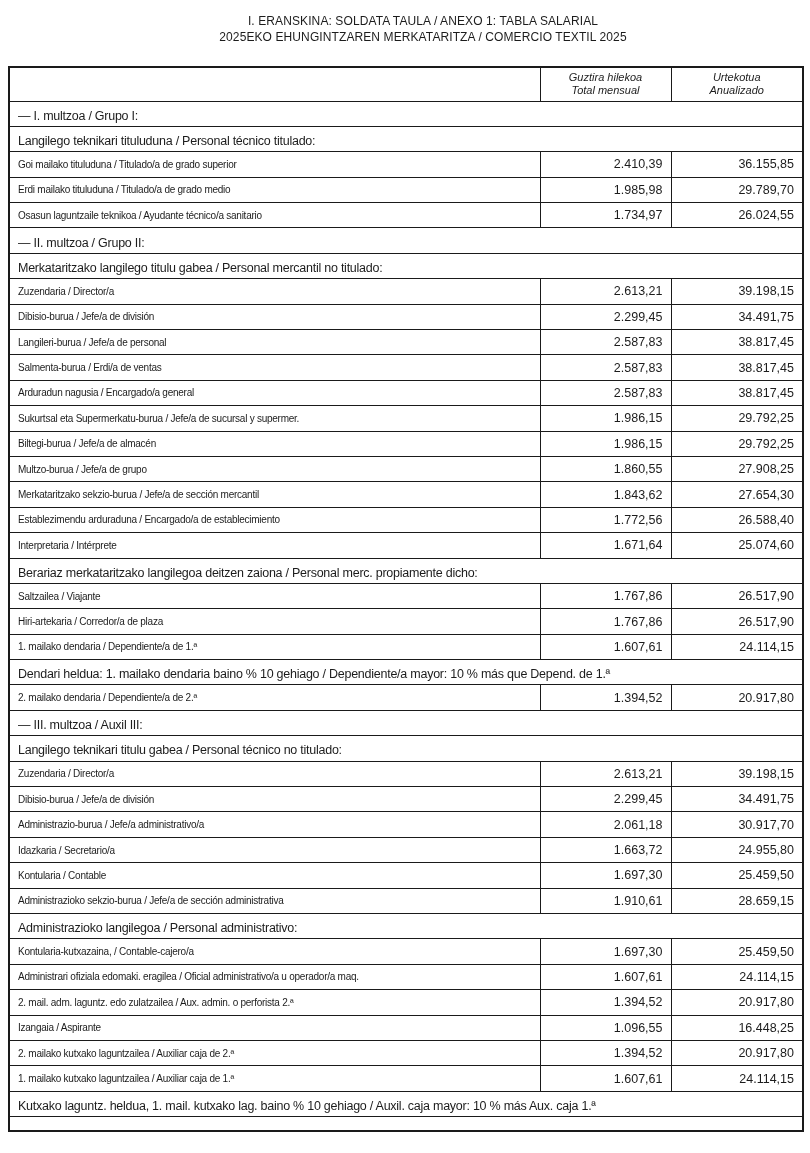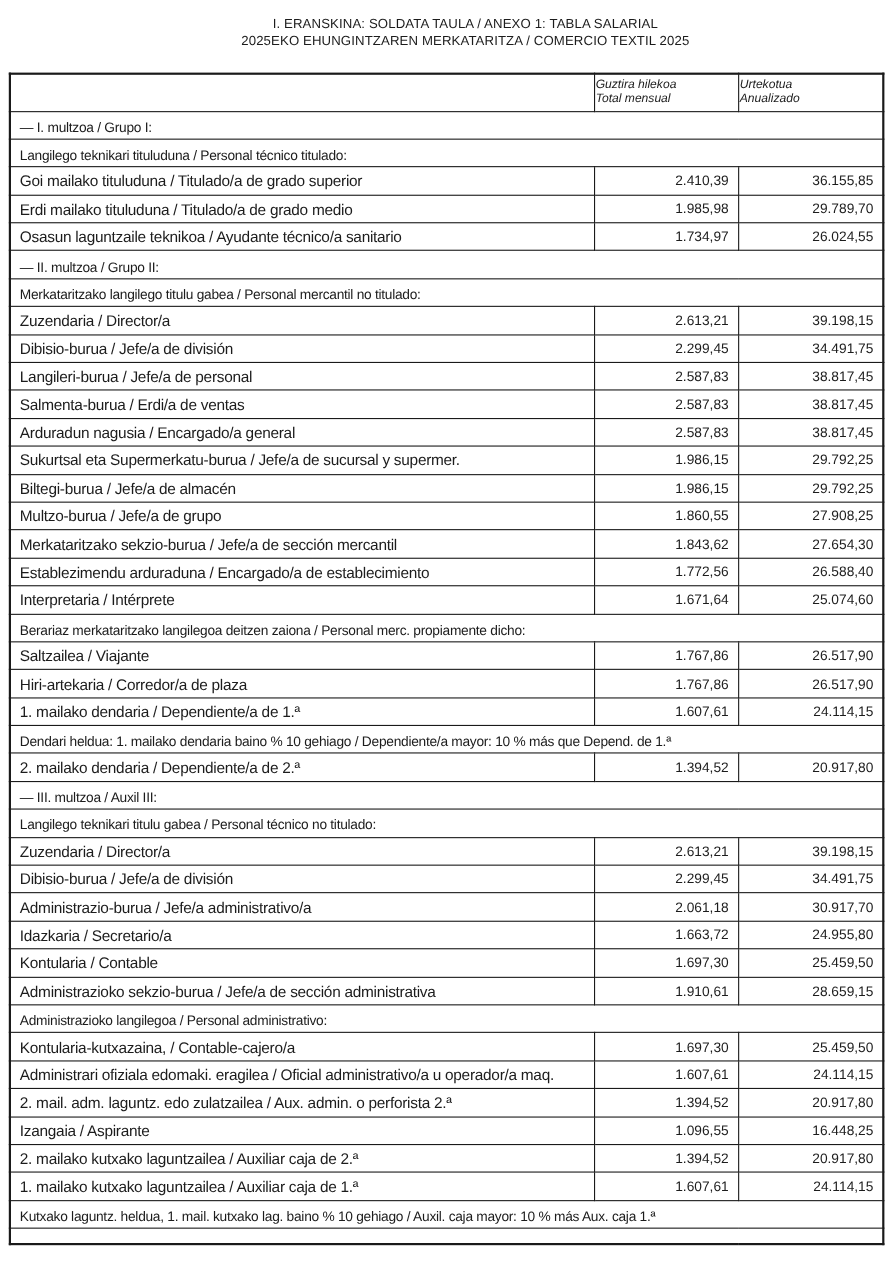--- a/index.html
+++ b/index.html
@@ -47,27 +47,27 @@
     box-sizing: border-box;
   }
   thead tr { height: 34px; }
   tbody tr { height: 25.4px; }
   th.h-empty { background: #ffffff; }
   th.h-col {
     font-weight: normal;
     font-style: italic;
     font-size: 11px;
     line-height: 13px;
-    text-align: left;
+    text-align: center;
     color: #1c1c1c;
   }
   td.c-label {
     text-align: left;
     padding: 0 6px 0 8px;
-    font-size: 14px;
+    font-size: 10px;
     letter-spacing: -0.25px;
   }
   td.c-num {
     text-align: right;
     padding: 0 8px 0 4px;
     font-size: 12.5px;
   }
   td.c-span {
     text-align: left;
     padding: 4px 6px 0 8px;

